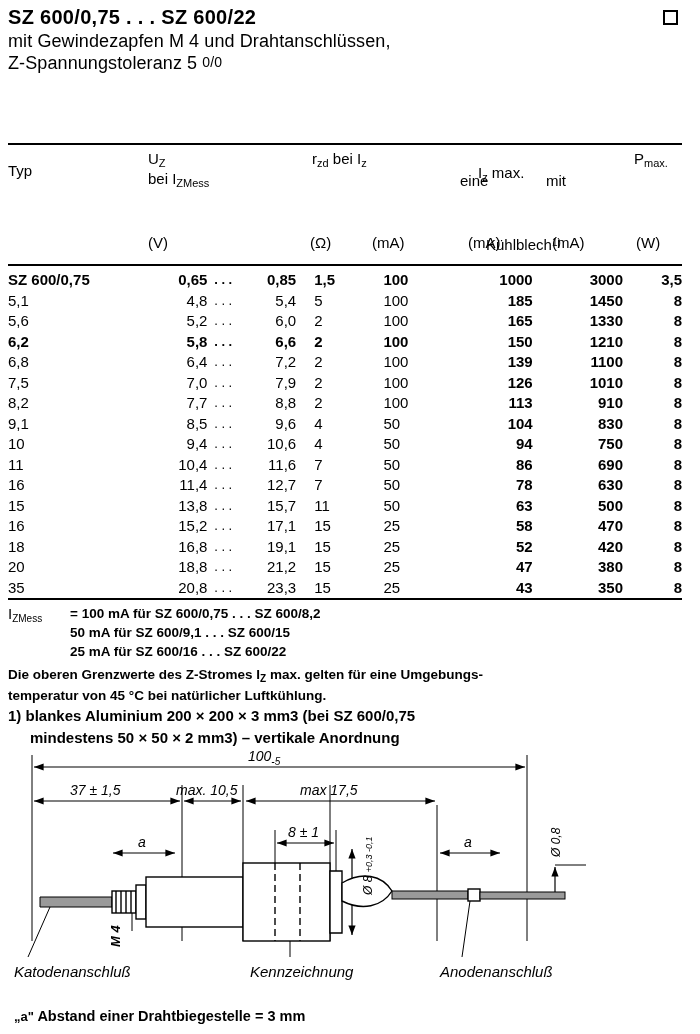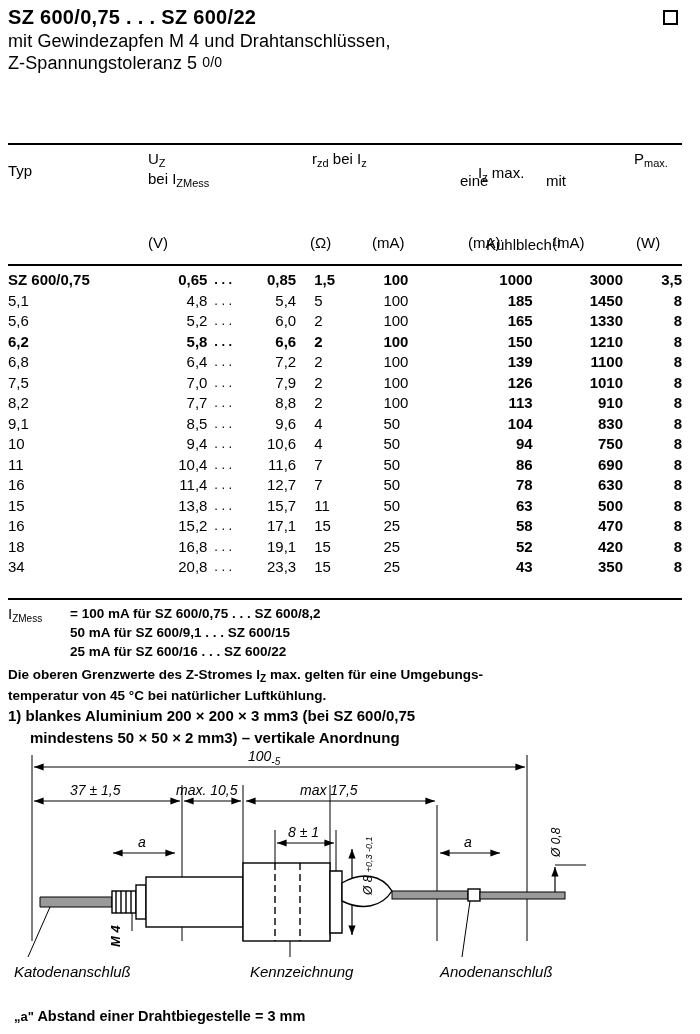--- a/index.html
+++ b/index.html
@@ -362,21 +362,32 @@
           <td class="c-uzlo">16,8</td>
           <td class="c-dots">. . .</td>
           <td class="c-uzhi">19,1</td>
           <td class="c-rzd">15</td>
           <td class="c-iz">25</td>
           <td class="c-ohne">52</td>
           <td class="c-mit">420</td>
           <td class="c-pmax">8</td>
         </tr>
         <tr>
-          <td class="c-typ">34</td>
+          <td class="c-typ">20</td>
+          <td class="c-uzlo">18,8</td>
+          <td class="c-dots">. . .</td>
+          <td class="c-uzhi">21,2</td>
+          <td class="c-rzd">15</td>
+          <td class="c-iz">25</td>
+          <td class="c-ohne">47</td>
+          <td class="c-mit">380</td>
+          <td class="c-pmax">8</td>
+        </tr>
+        <tr>
+          <td class="c-typ">35</td>
           <td class="c-uzlo">20,8</td>
           <td class="c-dots">. . .</td>
           <td class="c-uzhi">23,3</td>
           <td class="c-rzd">15</td>
           <td class="c-iz">25</td>
           <td class="c-ohne">43</td>
           <td class="c-mit">350</td>
           <td class="c-pmax">8</td>
         </tr>
       </tbody>

